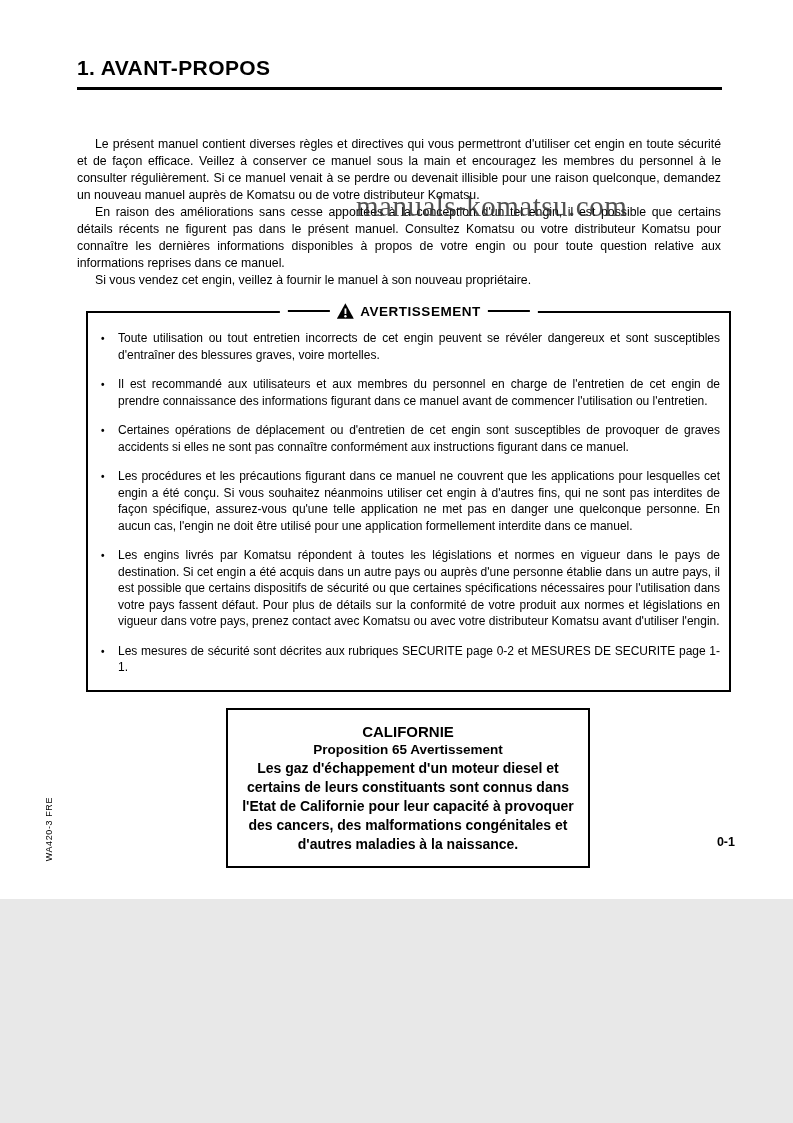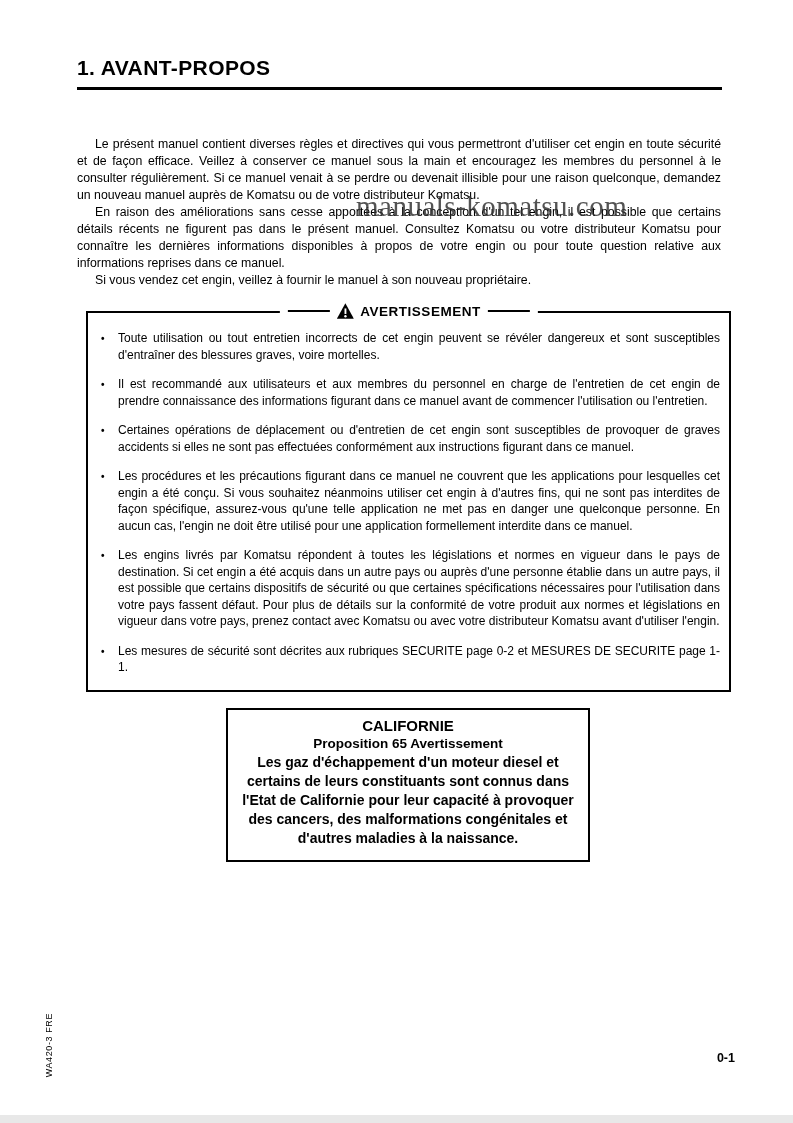--- a/index.html
+++ b/index.html
@@ -1,19 +1,19 @@
 <!DOCTYPE html>
 <html><head>
 <meta charset="utf-8">
 <style>
   html, body { margin: 0; padding: 0; background: #e8e8e8; }
   .page {
     position: relative;
     width: 793px;
-    height: 1115px;
+    height: 899px;
     margin: 0 auto;
     background: #ffffff;
     overflow: hidden;
     font-family: "Liberation Sans", sans-serif;
     color: #000;
   }
 
   
   .title {
     margin: 0;
@@ -97,21 +97,21 @@
     line-height: 16.5px;
     text-align: justify;
   }
 
   
   .cal-box {
     box-sizing: border-box;
     margin: 16px 0 0 226px;
     width: 364px;
     border: 2px solid #000;
-    padding: 7px 12px 12px 12px;
+    padding: 13px 12px 12px 12px;
     text-align: center;
     font-weight: bold;
   }
   .cal-title { font-size: 15px; margin-bottom: 2px; }
   .cal-subtitle { font-size: 13.5px; margin-bottom: 2px; }
   .cal-body { font-size: 14px; line-height: 19px; }
 
   
   .side-label {
     position: absolute;
@@ -163,21 +163,21 @@
     <div class="witem">
       <span class="bullet">•</span>
       <p class="wbody">Toute utilisation ou tout entretien incorrects de cet engin peuvent se révéler dangereux et sont susceptibles d'entraîner des blessures graves, voire mortelles.</p>
     </div>
     <div class="witem">
       <span class="bullet">•</span>
       <p class="wbody">Il est recommandé aux utilisateurs et aux membres du personnel en charge de l'entretien de cet engin de prendre connaissance des informations figurant dans ce manuel avant de commencer l'utilisation ou l'entretien.</p>
     </div>
     <div class="witem">
       <span class="bullet">•</span>
-      <p class="wbody">Certaines opérations de déplacement ou d'entretien de cet engin sont susceptibles de provoquer de graves accidents si elles ne sont pas effectuées conformément aux instructions figurant dans ce manuel.</p>
+      <p class="wbody">Certaines opérations de déplacement ou d'entretien de cet engin sont susceptibles de provoquer de graves accidents si elles ne sont pas connaître conformément aux instructions figurant dans ce manuel.</p>
     </div>
     <div class="witem">
       <span class="bullet">•</span>
       <p class="wbody">Les procédures et les précautions figurant dans ce manuel ne couvrent que les applications pour lesquelles cet engin a été conçu. Si vous souhaitez néanmoins utiliser cet engin à d'autres fins, qui ne sont pas interdites de façon spécifique, assurez-vous qu'une telle application ne met pas en danger une quelconque personne. En aucun cas, l'engin ne doit être utilisé pour une application formellement interdite dans ce manuel.</p>
     </div>
     <div class="witem">
       <span class="bullet">•</span>
       <p class="wbody">Les engins livrés par Komatsu répondent à toutes les législations et normes en vigueur dans le pays de destination. Si cet engin a été acquis dans un autre pays ou auprès d'une personne établie dans un autre pays, il est possible que certains dispositifs de sécurité ou que certaines spécifications nécessaires pour l'utilisation dans votre pays fassent défaut. Pour plus de détails sur la conformité de votre produit aux normes et législations en vigueur dans votre pays, prenez contact avec Komatsu ou avec votre distributeur Komatsu avant d'utiliser l'engin.</p>
     </div>
     <div class="witem">

